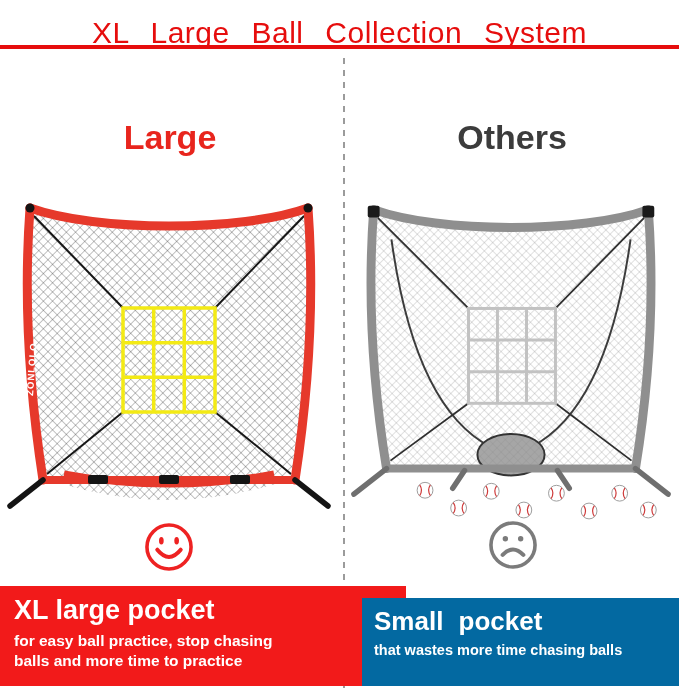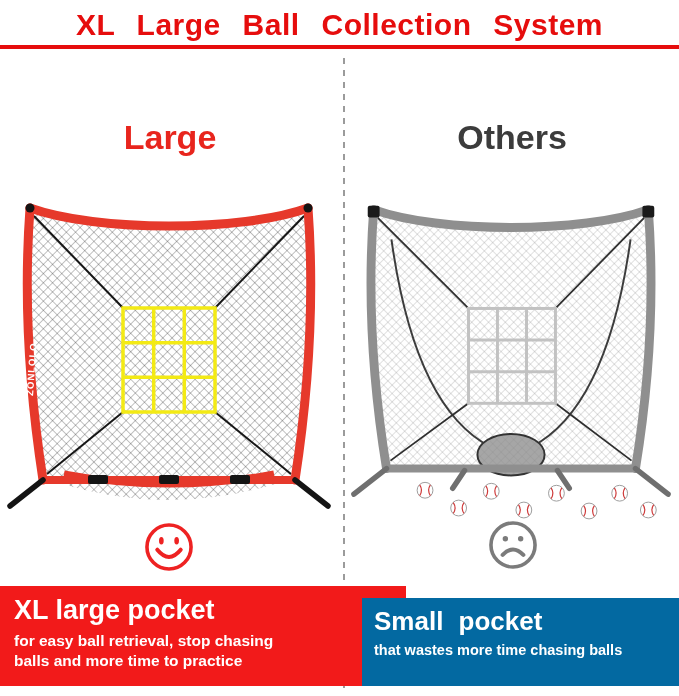--- a/index.html
+++ b/index.html
@@ -7,24 +7,24 @@
     position: relative;
     width: 679px;
     height: 696px;
     background: #ffffff;
     overflow: hidden;
     font-family: "Liberation Sans", sans-serif;
   }
   .page-title {
     position: absolute;
     top: 4px; left: 0; right: 0;
-    margin: 4px;
+    margin: 12px;
     text-align: center;
     font-size: 30px;
-    font-weight: bold;
+    font-weight: normal;
     color: #e60d0d;
     letter-spacing: 0.5px;
     word-spacing: 13px;
   }
   .header-rule {
     position: absolute;
     top: 45px; left: 0;
     width: 100%; height: 4px;
     background: #e60d0d;
   }
@@ -202,21 +202,21 @@
 
   <svg class="face face-right" viewBox="0 0 60 60">
     <circle cx="30" cy="30" r="24.5" fill="#ffffff" stroke="#7b7b7b" stroke-width="4"></circle>
     <circle cx="21.5" cy="23" r="3" fill="#7b7b7b"></circle>
     <circle cx="38.5" cy="23" r="3" fill="#7b7b7b"></circle>
     <path d="M18.5 41 Q30 29 41.5 41" stroke="#7b7b7b" stroke-width="4.5" fill="none" stroke-linecap="round"></path>
   </svg>
 
   <div class="callout callout-ours">
     <div class="callout-title">XL large pocket</div>
-    <div class="callout-line">for easy ball retrieval, stop chasing</div>
+    <div class="callout-line">for easy ball practice, stop chasing</div>
     <div class="callout-line">balls and more time to practice</div>
   </div>
 
   <div class="callout callout-others">
     <div class="callout-title">Small pocket</div>
     <div class="callout-line">that wastes more time chasing balls</div>
   </div>
 
 </div>
 

